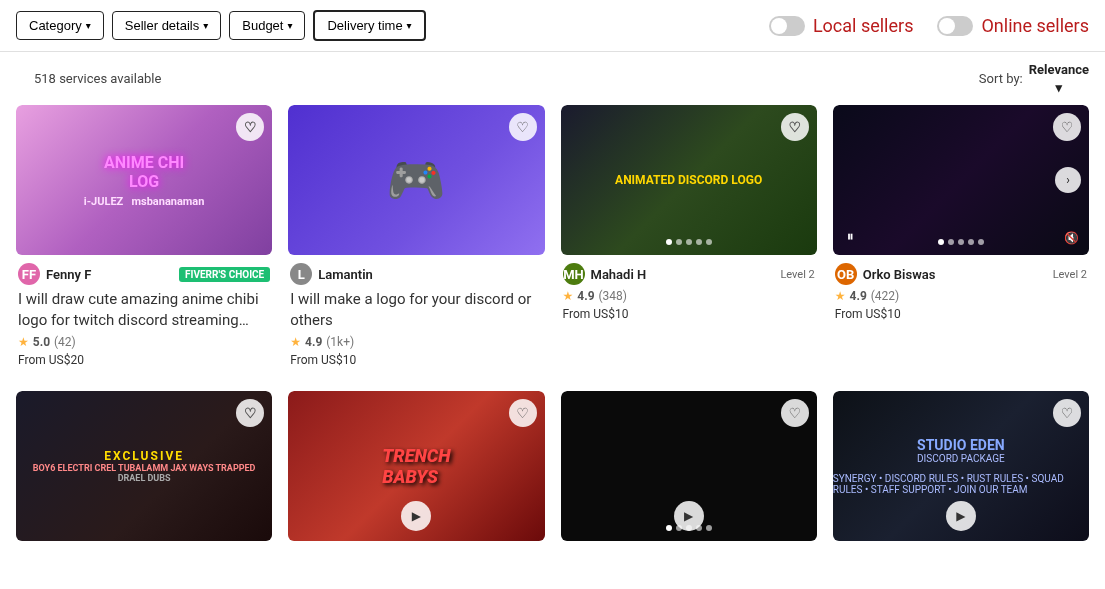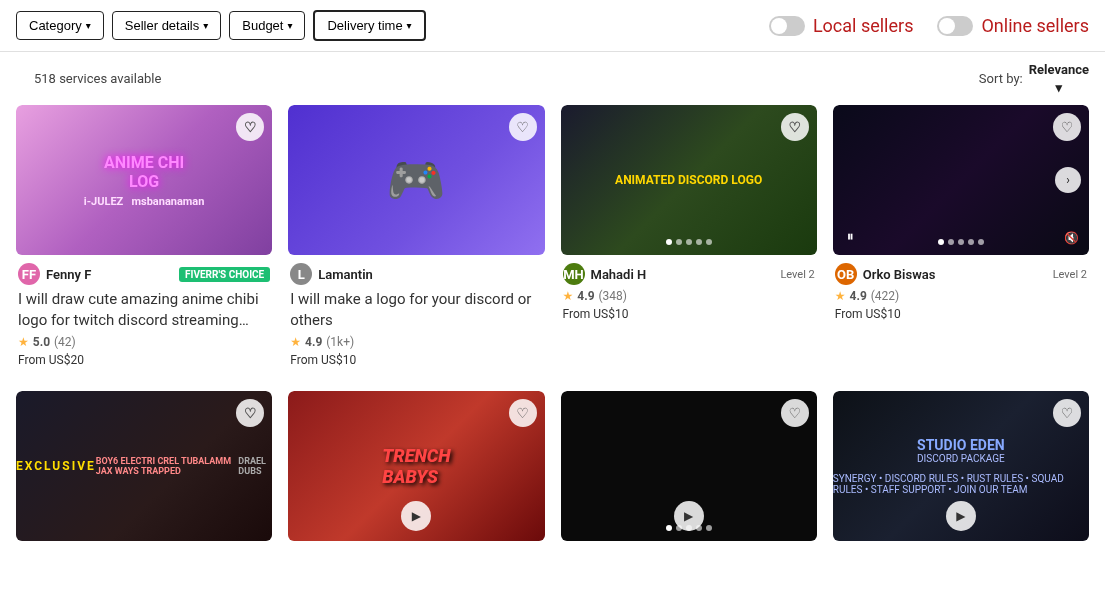--- a/index.html
+++ b/index.html
@@ -108,21 +108,21 @@
 
     .img-anime-inner { display: flex; flex-direction: column; align-items: center; justify-content: center; height: 100%; gap: 4px; }
     .anime-title { font-size: 16px; font-weight: bold; color: #ff88ff; text-shadow: 0 0 8px #ff00ff; }
     .anime-chars { font-size: 11px; color: #ffddff; }
 
     .trench-text { font-size: 18px; font-weight: 900; color: #ff4444; text-shadow: 2px 2px 4px #000; font-style: italic; text-align: left; }
 
     .eden-text { color: #88aaff; font-size: 14px; font-weight: bold; text-align: center; }
     .eden-sub { color: #aabbff; font-size: 10px; }
 
-    .exclusive-inner { display: flex; flex-direction: row; align-items: center; justify-content: center; height: 100%; }
+    .exclusive-inner { display: flex; flex-direction: column; align-items: center; justify-content: center; height: 100%; }
     .exclusive-label { font-size: 12px; color: #ffdd00; font-weight: bold; letter-spacing: 2px; }
     .exclusive-sub { font-size: 9px; color: #ff8888; }
 
     .animated-discord-text { color: #ffd700; font-size: 12px; font-weight: bold; text-align: left; }
   </style>
 </head>
 <body>
 
 <div class="filters-bar">
   <button class="filter-btn">

